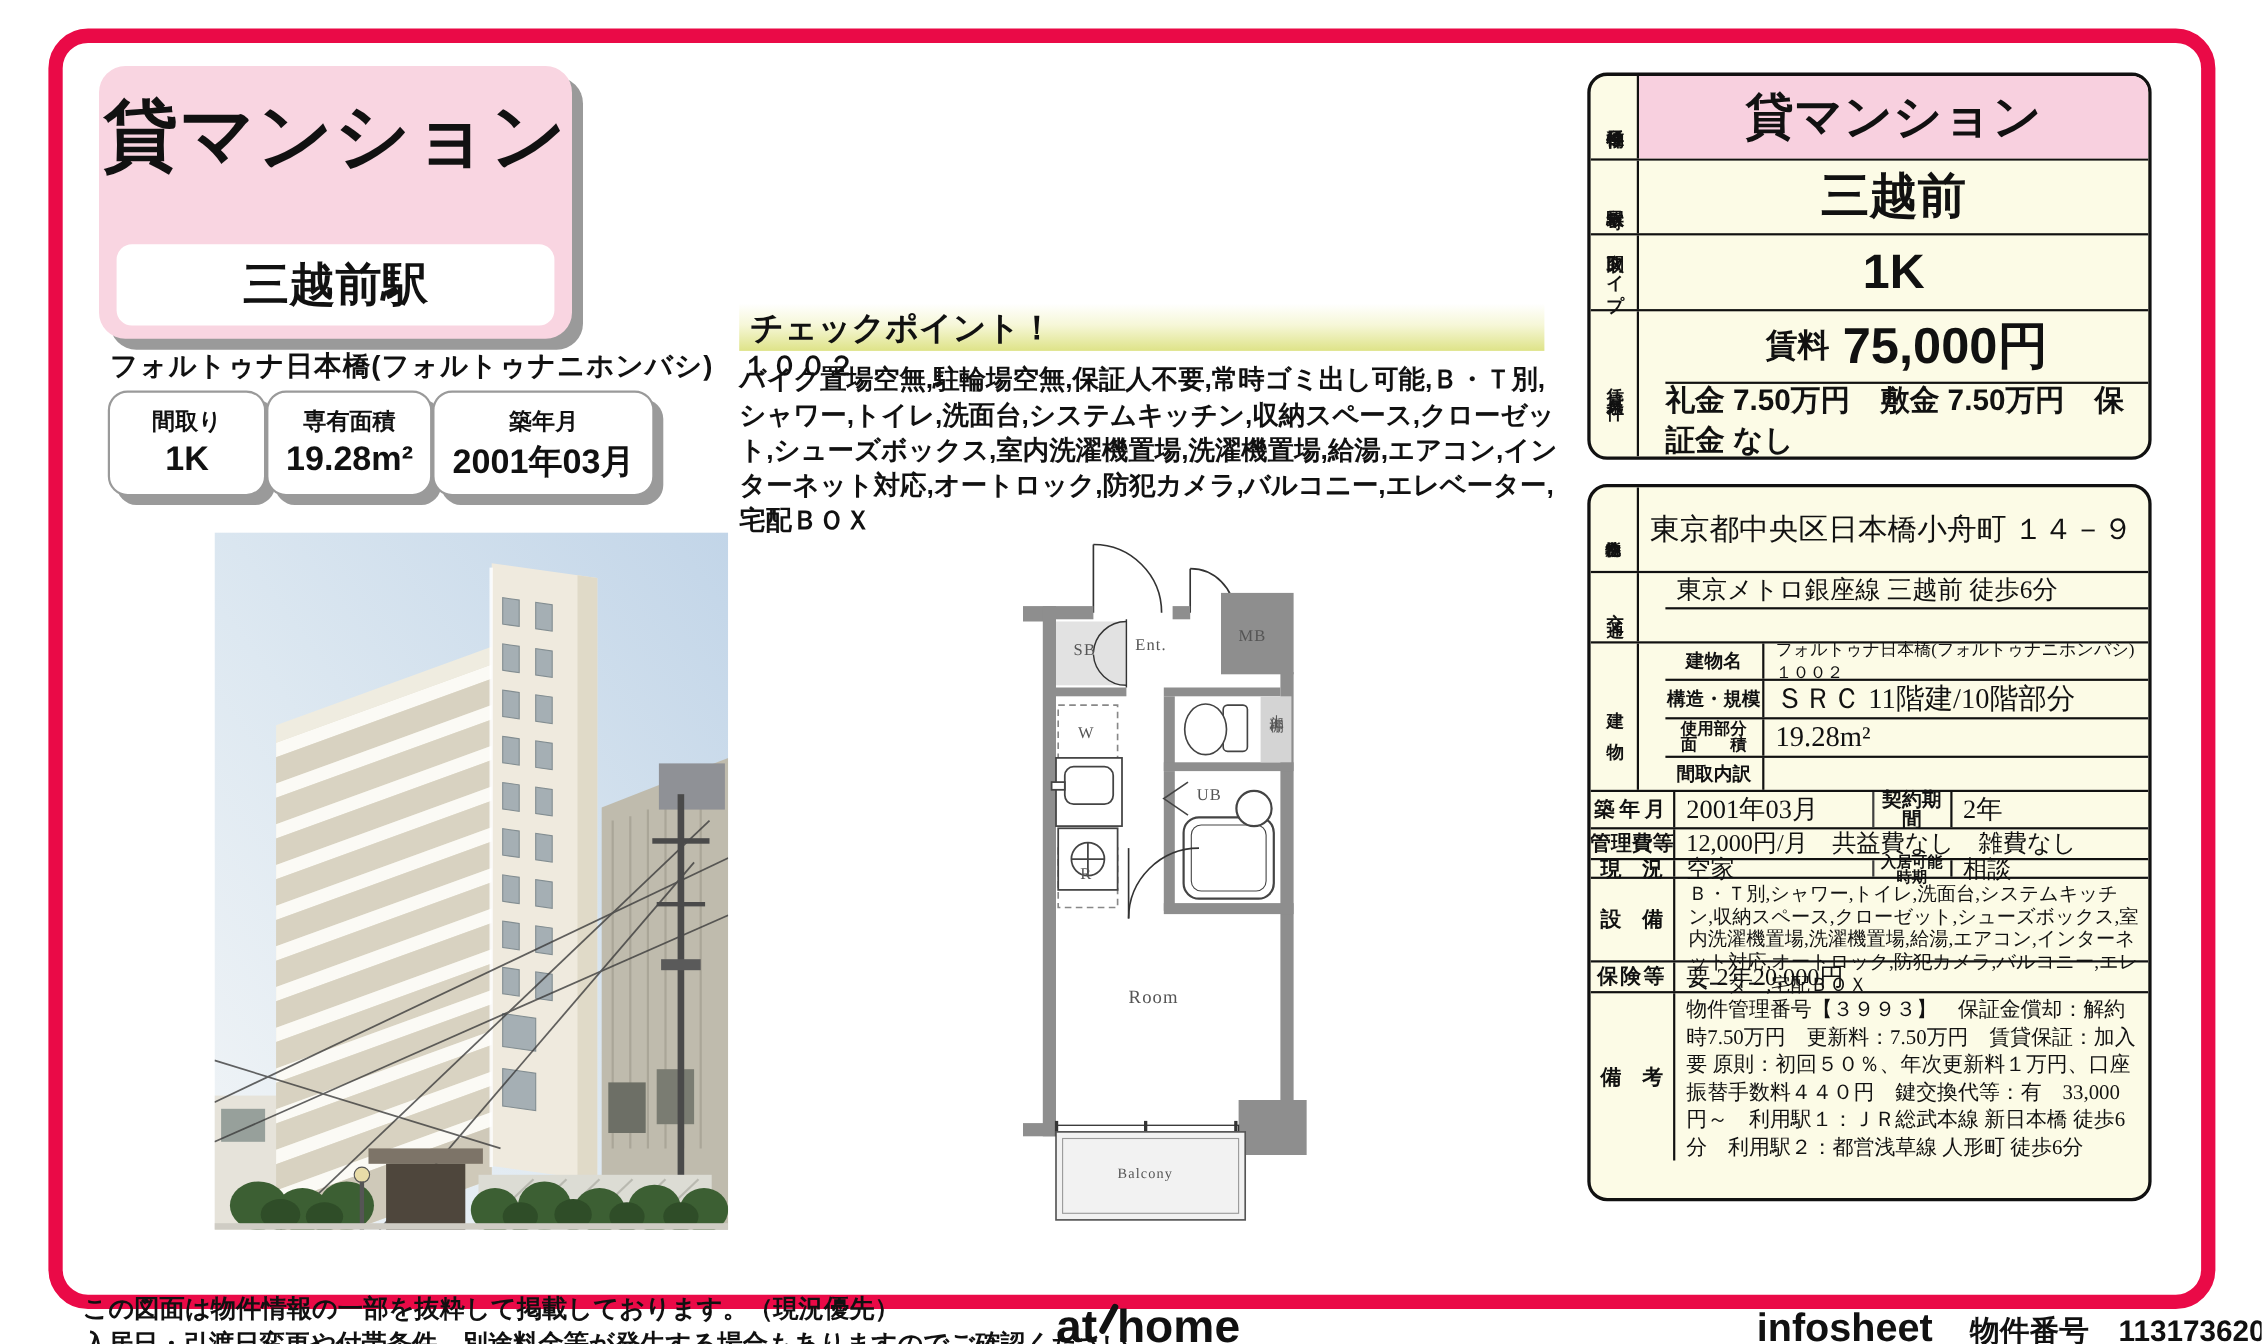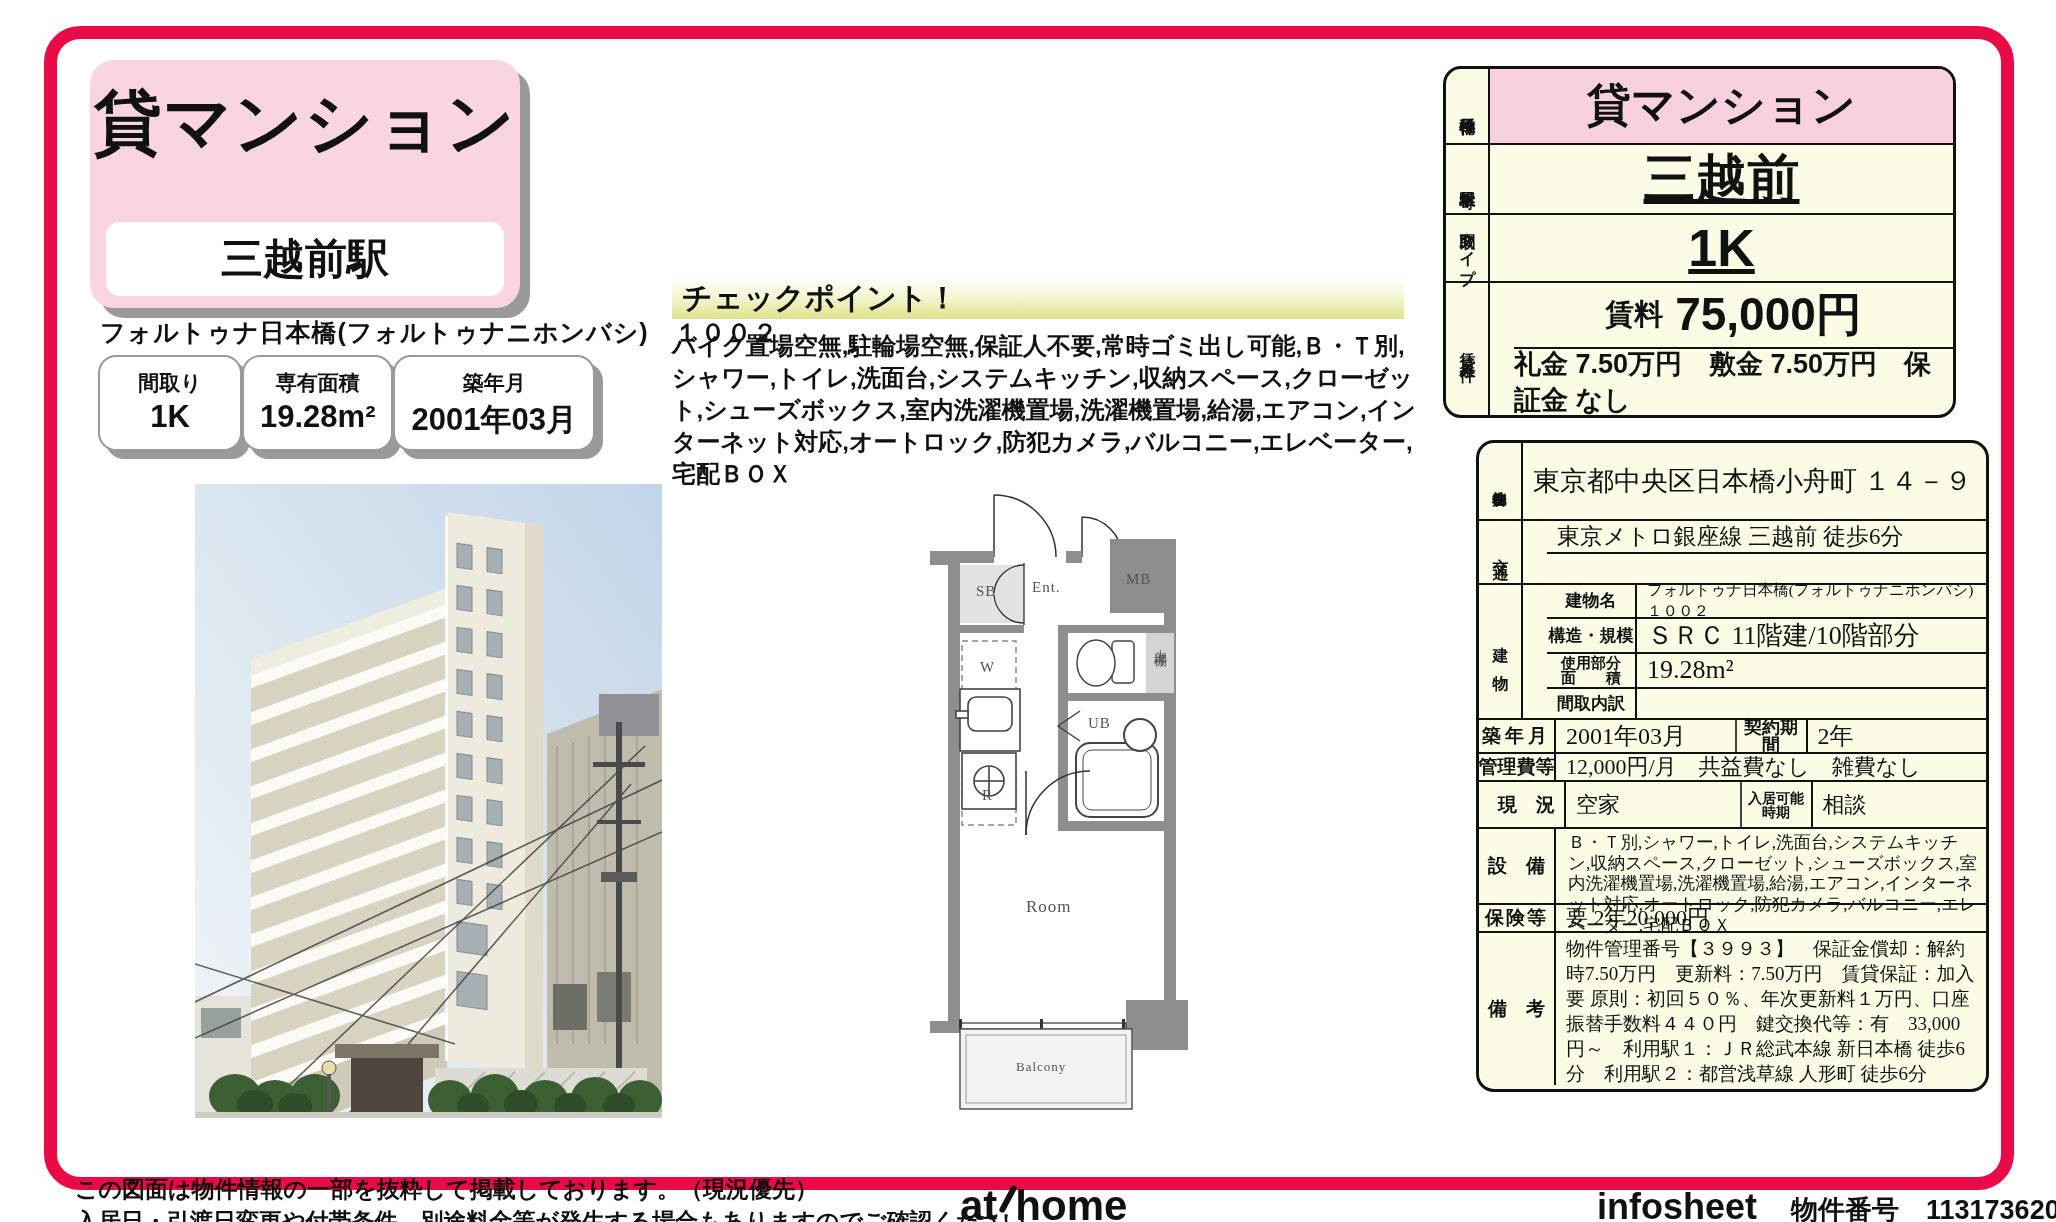--- a/index.html
+++ b/index.html
@@ -30,33 +30,33 @@
   
   .photo{left:195px;top:484px;width:467px;height:634px;}
   .plan{left:930px;top:483px;width:258px;height:635px;background:#fff;}
   .plan-label{position:absolute;font-family:"Liberation Serif","DejaVu Serif",serif;
               font-size:15px;color:#555;letter-spacing:1px;white-space:nowrap;}
   .plan-label.vert{writing-mode:vertical-rl;text-orientation:upright;letter-spacing:2px;font-size:13px;}
   
   .tbl{left:1443px;width:513px;border:3px solid #111;border-radius:18px;background:#fcfbe6;
        box-sizing:border-box;overflow:hidden;display:flex;flex-direction:column;}
   .t1{top:66px;height:352px;}
-  .t2{top:440px;height:652px;margin-left:33px;}
+  .t2{top:440px;height:652px;}
   .row{display:flex;border-bottom:2px solid #111;box-sizing:border-box;}
   .row:last-child{border-bottom:none;}
   .vlabel{width:44px;min-width:44px;border-right:2px solid #111;display:flex;align-items:center;
           justify-content:center;writing-mode:vertical-rl;text-orientation:upright;
           font-size:16px;font-weight:600;box-sizing:border-box;}
   .hlabel{width:77px;min-width:77px;border-right:2px solid #111;display:flex;align-items:center;
           justify-content:center;font-size:19px;font-weight:600;white-space:pre;box-sizing:border-box;}
   .cell{flex:1;display:flex;align-items:center;justify-content:center;box-sizing:border-box;}
   .cell.left{justify-content:flex-start;padding-left:10px;}
   .serif{font-family:"Liberation Serif","DejaVu Serif",serif;}
   .pinkcell{background:#f8d0df;font-size:44px;font-weight:bold;}
-  .bigval{font-size:52px;font-weight:bold;text-decoration:underline;}
+  .bigval{font-size:44px;font-weight:bold;}
   .sub-col{flex:1;display:flex;flex-direction:column;padding-left:24px;}
   .sub-row{display:flex;border-bottom:2px solid #111;box-sizing:border-box;}
   .sub-row:last-child{border-bottom:none;}
   .ilabel{width:90px;min-width:90px;border-right:2px solid #111;display:flex;align-items:center;
           justify-content:center;text-align:center;font-size:17px;font-weight:700;line-height:1.05;box-sizing:border-box;}
   .slabel{width:73px;min-width:73px;border-right:2px solid #111;border-left:2px solid #404040;display:flex;
           align-items:center;justify-content:center;text-align:center;font-size:18px;font-weight:600;
           line-height:1.0;box-sizing:border-box;}
   .wraptext{display:block;padding:3px 8px 0 10px;line-height:1.18;}
   
@@ -382,21 +382,21 @@
   <div class="row" style="height:34px;">
     <div class="hlabel" style="letter-spacing:4px;">築年月</div>
     <div class="cell left serif" style="max-width:210px;font-size:24px;">2001年03月</div>
     <div class="slabel">契約期間</div>
     <div class="cell left serif" style="font-size:24px;">2年</div>
   </div>
   <div class="row" style="height:28px;">
     <div class="hlabel">管理費等</div>
     <div class="cell left serif" style="font-size:22px;">12,000円/月　共益費なし　雑費なし</div>
   </div>
-  <div class="row" style="height:47px;padding-left:10px;">
+  <div class="row" style="height:17px;">
     <div class="hlabel">現　況</div>
     <div class="cell left serif" style="max-width:210px;font-size:22px;">空家</div>
     <div class="slabel" style="white-space:pre-line;font-size:14px;">入居可能
 時期</div>
     <div class="cell left serif" style="font-size:22px;">相談</div>
   </div>
   <div class="row" style="height:76px;">
     <div class="hlabel">設　備</div>
     <div class="cell serif" style="align-items:flex-start;">
       <span class="wraptext" style="font-size:17.5px;padding-left:12px;">Ｂ・Ｔ別,シャワー,トイレ,洗面台,システムキッチン,収納スペース,クローゼット,シューズボックス,室内洗濯機置場,洗濯機置場,給湯,エアコン,インターネット対応,オートロック,防犯カメラ,バルコニー,エレベーター,宅配ＢＯＸ</span>

